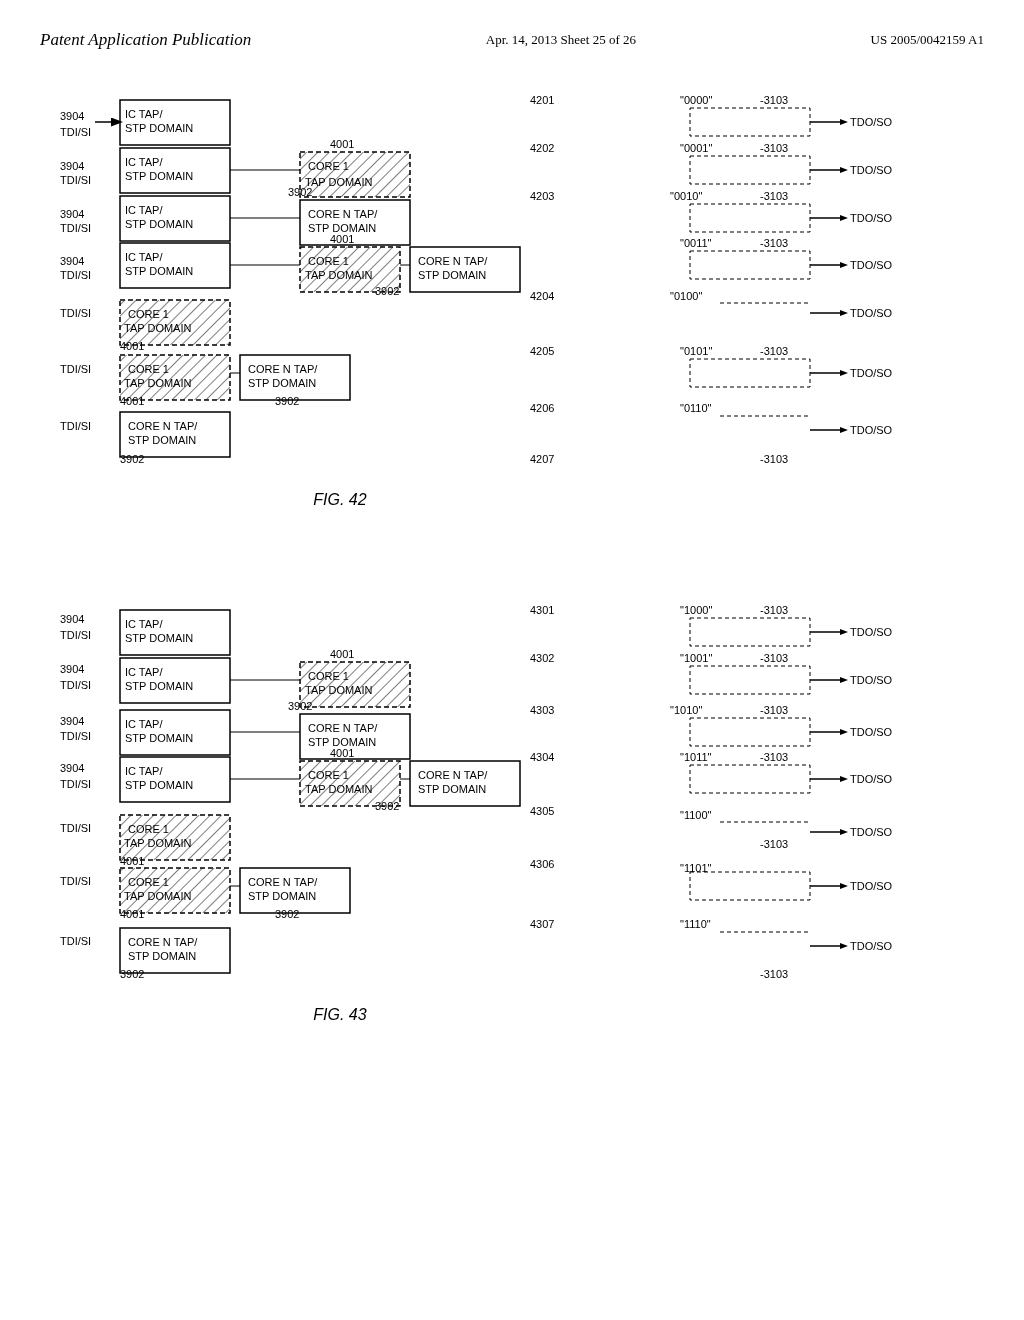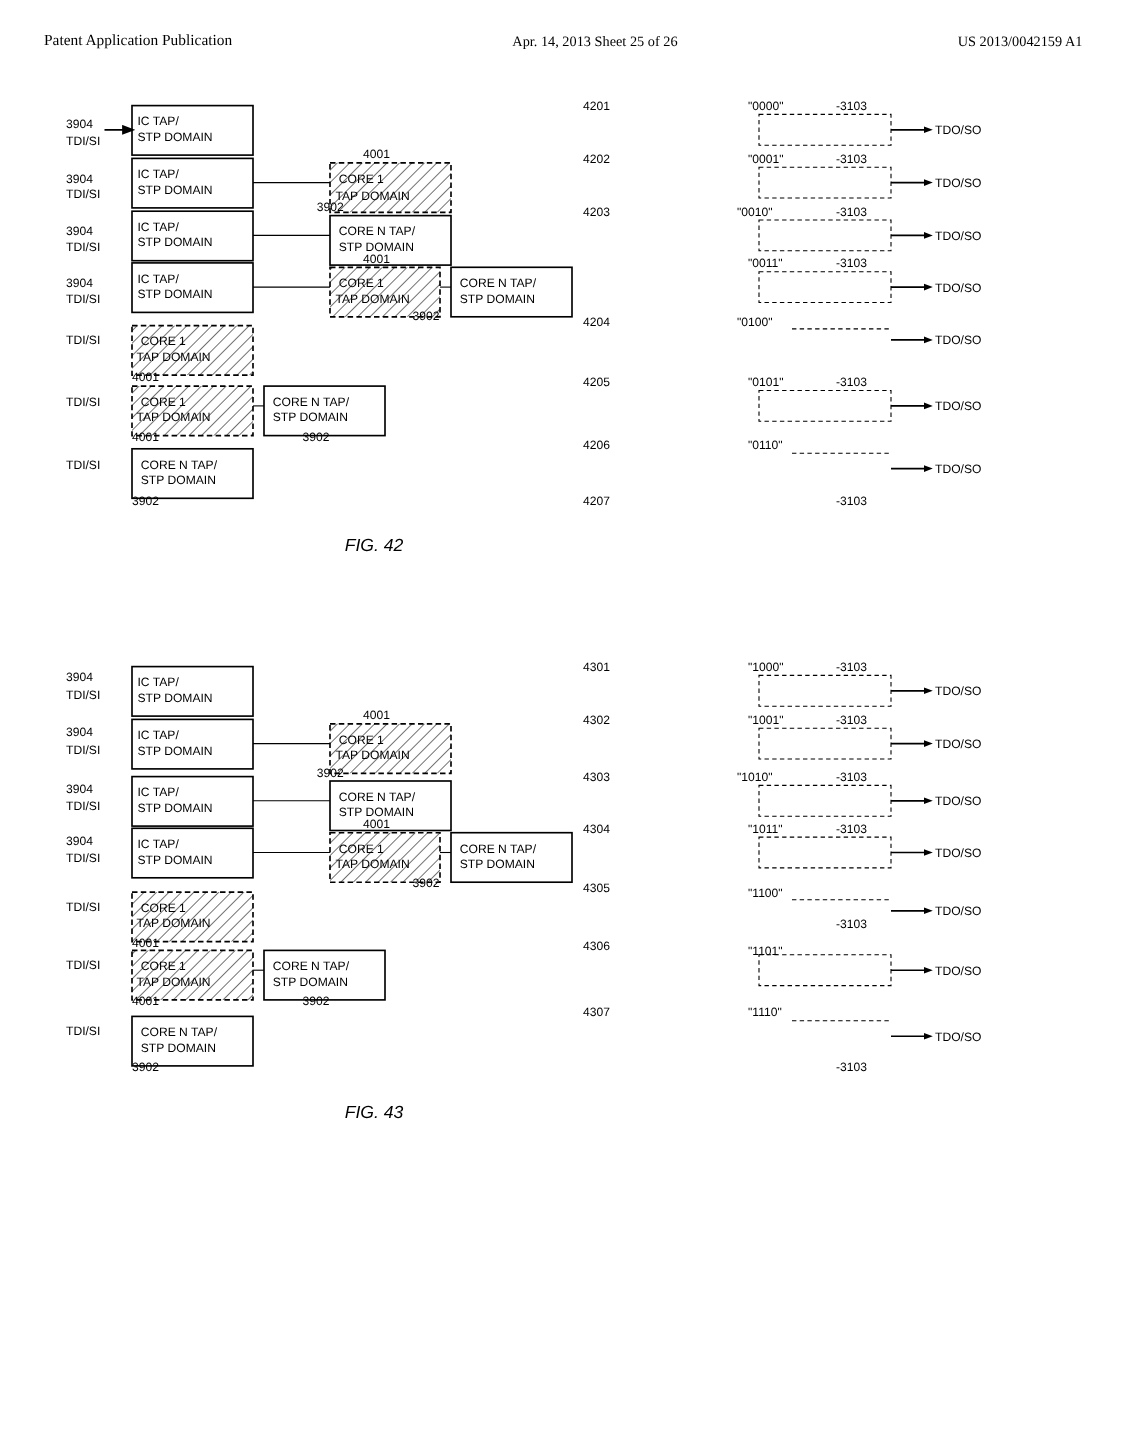--- a/index.html
+++ b/index.html
@@ -23,21 +23,22 @@
     .header {
       display: flex;
       justify-content: space-between;
       align-items: center;
       padding: 10px 0 20px 0;
       border-bottom: none;
       font-size: 13px;
     }
 
     .header-left {
-      font-size: 14px;
+      font-style: italic;
+      font-size: 17px;
     }
 
     .header-center {
       font-size: 13px;
     }
 
     .header-right {
       font-size: 13px;
     }
 
@@ -49,21 +50,21 @@
       display: block;
     }
   </style>
 </head>
 <body>
 
 <div class="page">
   <div class="header">
     <span class="header-left">Patent Application Publication</span>
     <span class="header-center">Apr. 14, 2013   Sheet 25 of 26</span>
-    <span class="header-right">US 2013/0042159 A1</span>
+    <span class="header-right">US 2005/0042159 A1</span>
   </div>
 
   <div class="diagram-section">
     <svg width="940" height="490">
 
       <defs>
         <pattern id="hatch1" patternUnits="userSpaceOnUse" width="8" height="8" patternTransform="rotate(45)">
           <line x1="0" y1="0" x2="0" y2="8" stroke="#000" stroke-width="1"></line>
         </pattern>
       </defs>

